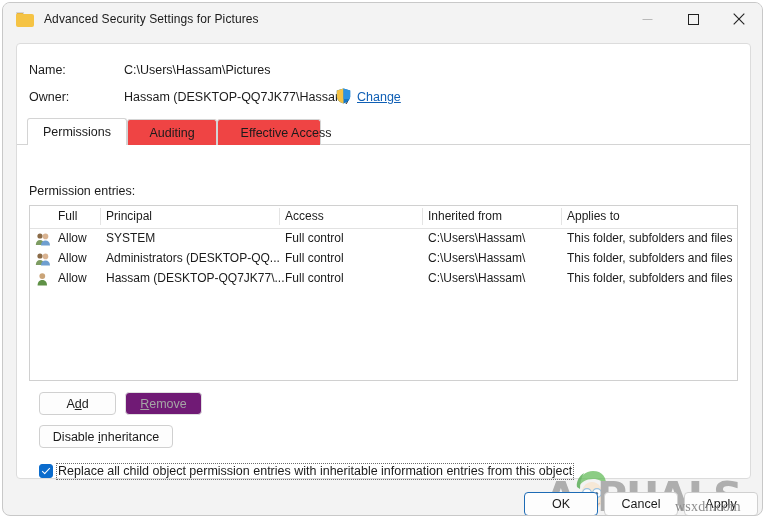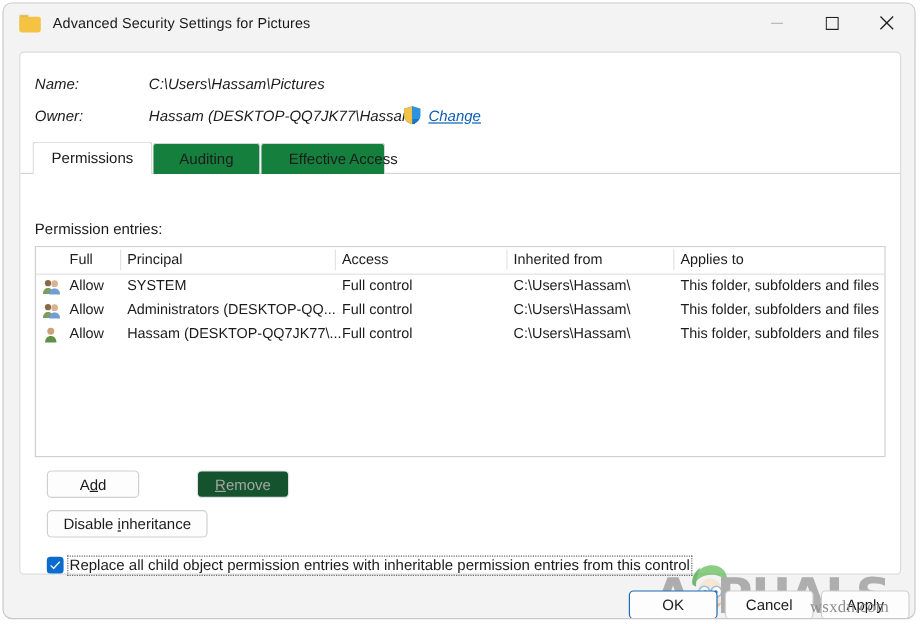--- a/index.html
+++ b/index.html
@@ -97,21 +97,20 @@
     box-sizing: border-box;
   }
 
   
   .info-row {
     position: absolute;
     left: 12px;
     font-size: 12.5px;
     color: #1b1b1b;
     white-space: nowrap;
-    font-style: italic;
   }
   .info-row .lbl { position: absolute; left: 0; top: 0; }
   .info-row .val { position: absolute; left: 95px; top: 0; }
   .row-name { top: 19px; width: 700px; height: 16px; }
   .row-owner { top: 46px; width: 700px; height: 18px; }
 
   .shield-icon {
     position: absolute;
     left: 307px;
     top: -2px;
@@ -147,21 +146,21 @@
   .tab {
     position: absolute;
     bottom: 0;
     height: 26px;
     box-sizing: border-box;
     display: flex;
     align-items: center;
     justify-content: center;
     font-size: 12.5px;
     color: #1b1b1b;
-    background: #15803d;
+    background: #ef4444;
     border: 1px solid #d4d4d4;
     border-bottom: none;
     border-radius: 3px 3px 0 0;
     cursor: default;
     white-space: nowrap;
   }
   .tab.active {
     background: #ffffff;
     border-color: #d4d4d4;
     height: 27px;
@@ -259,21 +258,21 @@
     border-radius: 4px;
     font-family: "Liberation Sans", sans-serif;
     font-size: 12.5px;
     color: #1b1b1b;
     display: flex;
     align-items: center;
     justify-content: center;
     cursor: default;
     white-space: nowrap;
   }
-  .btn.disabled { color: #a5a5a5; background: #14532d; border-color: #e0e0e0; margin-left: 39px; }
+  .btn.disabled { color: #a5a5a5; background: #701a75; border-color: #e0e0e0; }
   .btn u { text-underline-offset: 1px; }
 
   .btn-add     { left: 22px;  top: 348px; width: 77px; height: 23px; }
   .btn-remove  { left: 108px; top: 348px; width: 77px; height: 23px; }
   .btn-view    { left: 194px; top: 348px; width: 77px; height: 23px; }
   .btn-disable { left: 22px;  top: 381px; width: 134px; height: 23px; }
 
   
   .cbrow {
     position: absolute;
@@ -517,21 +516,21 @@
     </div>
     <div class="btn btn-remove disabled">
       <span><u>R</u>emove</span>
     </div>
     <div class="btn btn-disable">
       <span>Disable <u>i</u>nheritance</span>
     </div>
 
     <div class="cbrow">
       <span class="cbox"></span>
-      <span class="cblabel">Replace all child object permission entries with inheritable permission entries from this control</span>
+      <span class="cblabel">Replace all child object permission entries with inheritable information entries from this object</span>
     </div>
 
     <div class="wm-appuals">
       <span class="wA">A</span>
       <span class="mascot">
         <svg width="40" height="52" viewBox="0 0 40 52">
           <ellipse cx="20" cy="28" rx="11" ry="14" fill="#f7e4cd"></ellipse>
           <path d="M6 20 C6 8 14 3 21 3 C30 3 35 9 34 19 C31 13 27 11 21 11 C14 11 9 14 6 20 Z" fill="#6cbf62"></path>
           <path d="M5 19 C4 14 7 8 12 5 C9 10 8 15 8 21 Z" fill="#4fa84b"></path>
           <circle cx="15" cy="25" r="4.4" fill="#ffffff" stroke="#7fb4dd" stroke-width="1.3"></circle>

